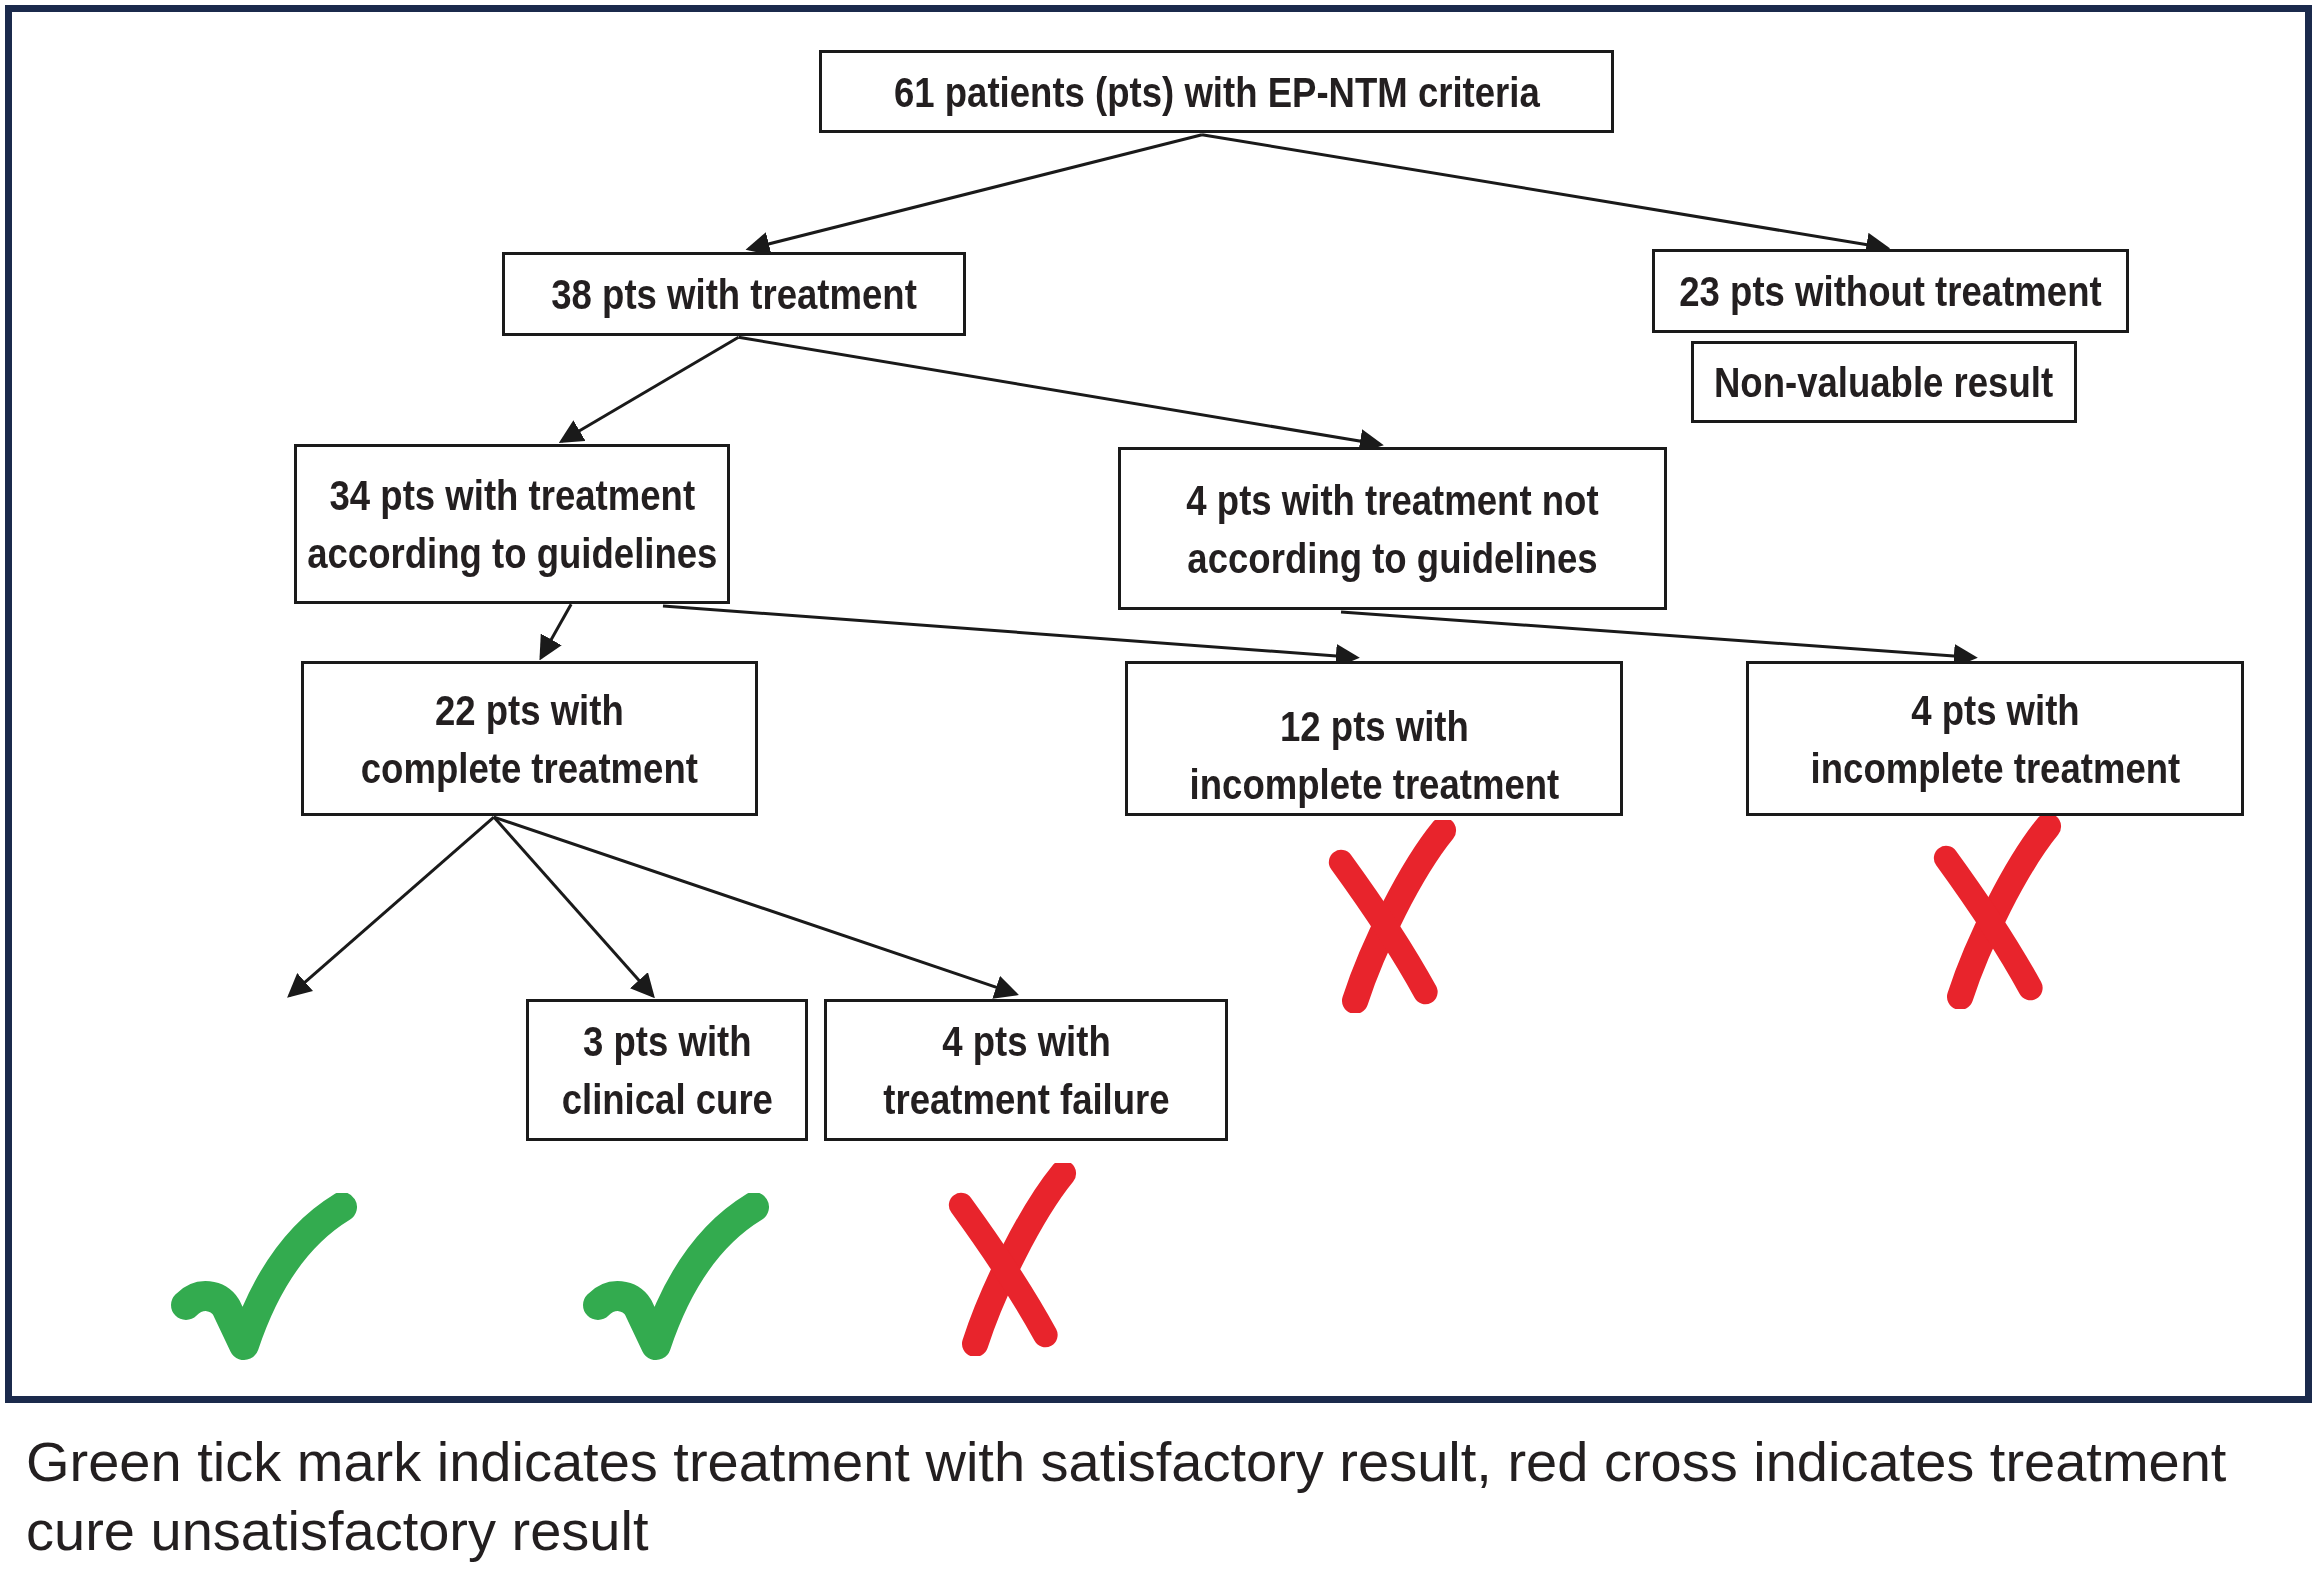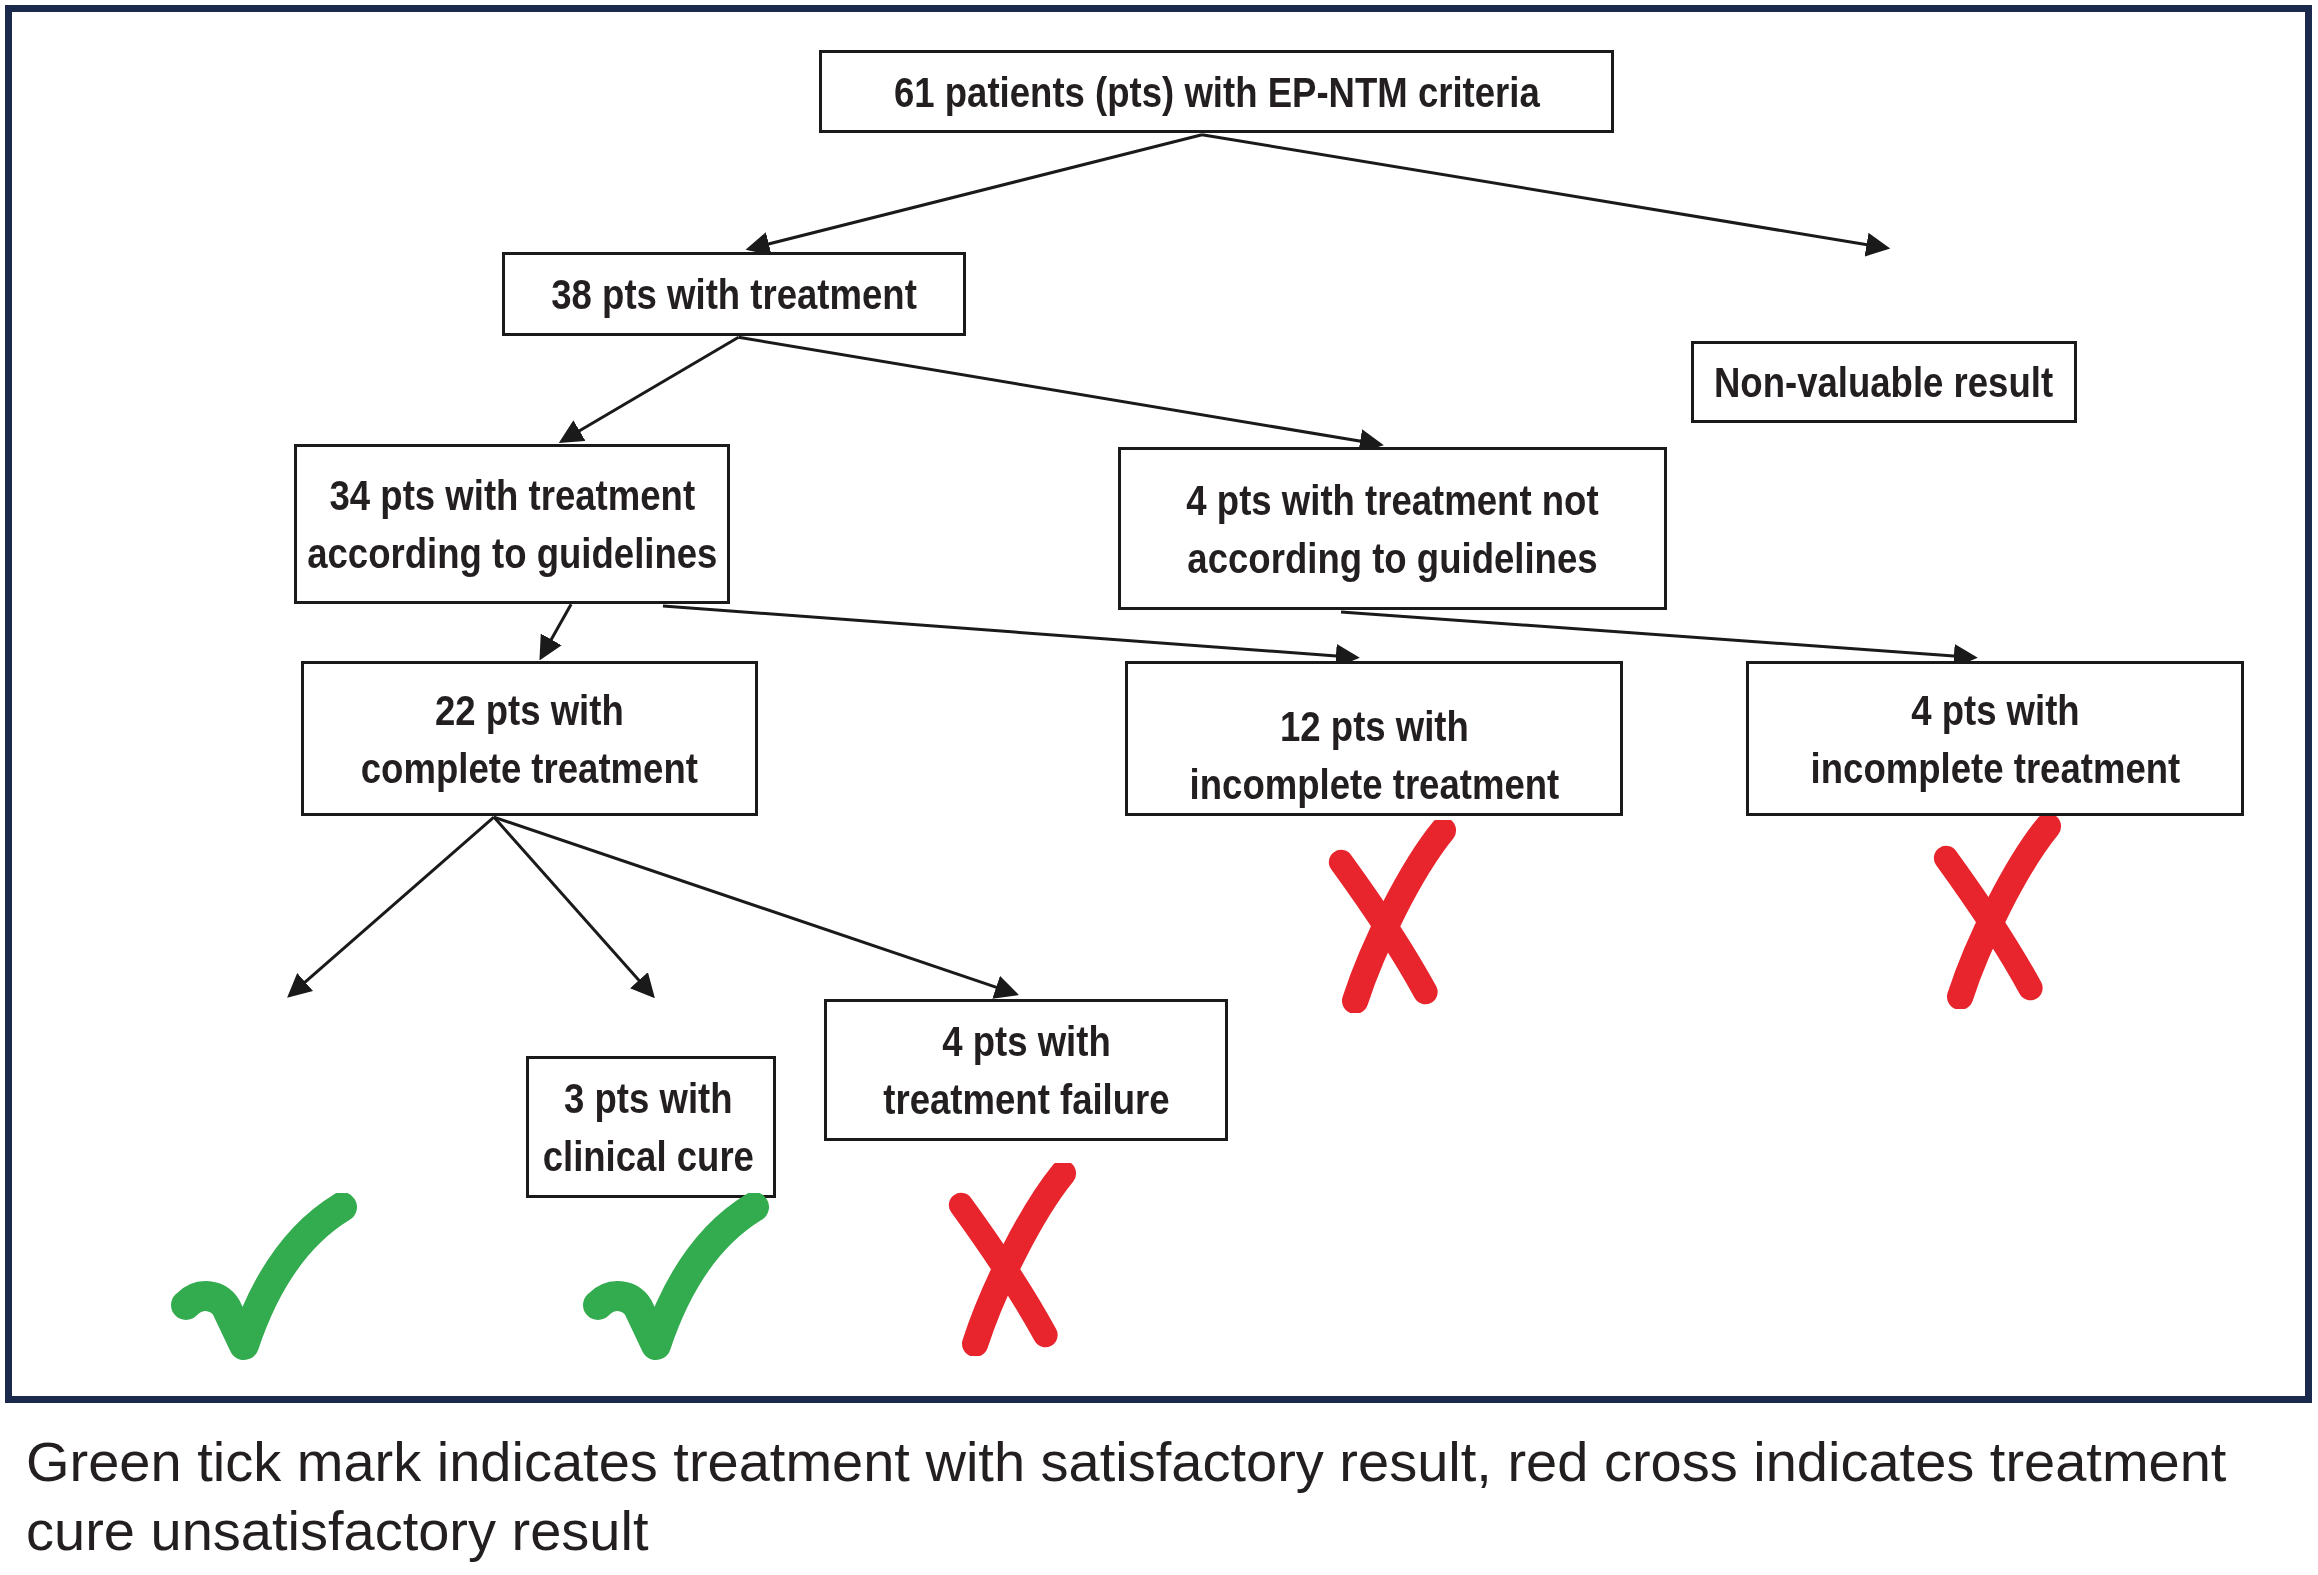--- a/index.html
+++ b/index.html
@@ -81,20 +81,23 @@
   </svg>
 
   <div class="node" style="left:819px; top:50px; width:795px; height:83px;">
     <div class="label">61 patients (pts) with EP-NTM criteria</div>
   </div>
 
   <div class="node" style="left:502px; top:252px; width:464px; height:84px;">
     <div class="label">38 pts  with treatment</div>
   </div>
 
+  <div class="node" style="left:1652px; top:249px; width:477px; height:84px;">
+    <div class="label">23 pts without treatment</div>
+  </div>
 
   <div class="node" style="left:1691px; top:341px; width:386px; height:82px;">
     <div class="label">Non-valuable result</div>
   </div>
 
   <div class="node" style="left:294px; top:444px; width:436px; height:160px;">
     <div class="label">
       <div>34 pts with treatment</div>
       <div>according to guidelines</div>
     </div>
@@ -122,21 +125,21 @@
   </div>
 
   <div class="node" style="left:1746px; top:661px; width:498px; height:155px;">
     <div class="label">
       <div>4 pts with</div>
       <div>incomplete treatment</div>
     </div>
   </div>
 
 
-  <div class="node" style="left:526px; top:1056px; width:250px; height:142px;justify-content:flex-end;">
+  <div class="node" style="left:526px; top:999px; width:282px; height:142px;">
     <div class="label">
       <div>3 pts with</div>
       <div>clinical cure</div>
     </div>
   </div>
 
   <div class="node" style="left:824px; top:999px; width:404px; height:142px;">
     <div class="label">
       <div>4 pts with</div>
       <div>treatment failure</div>

